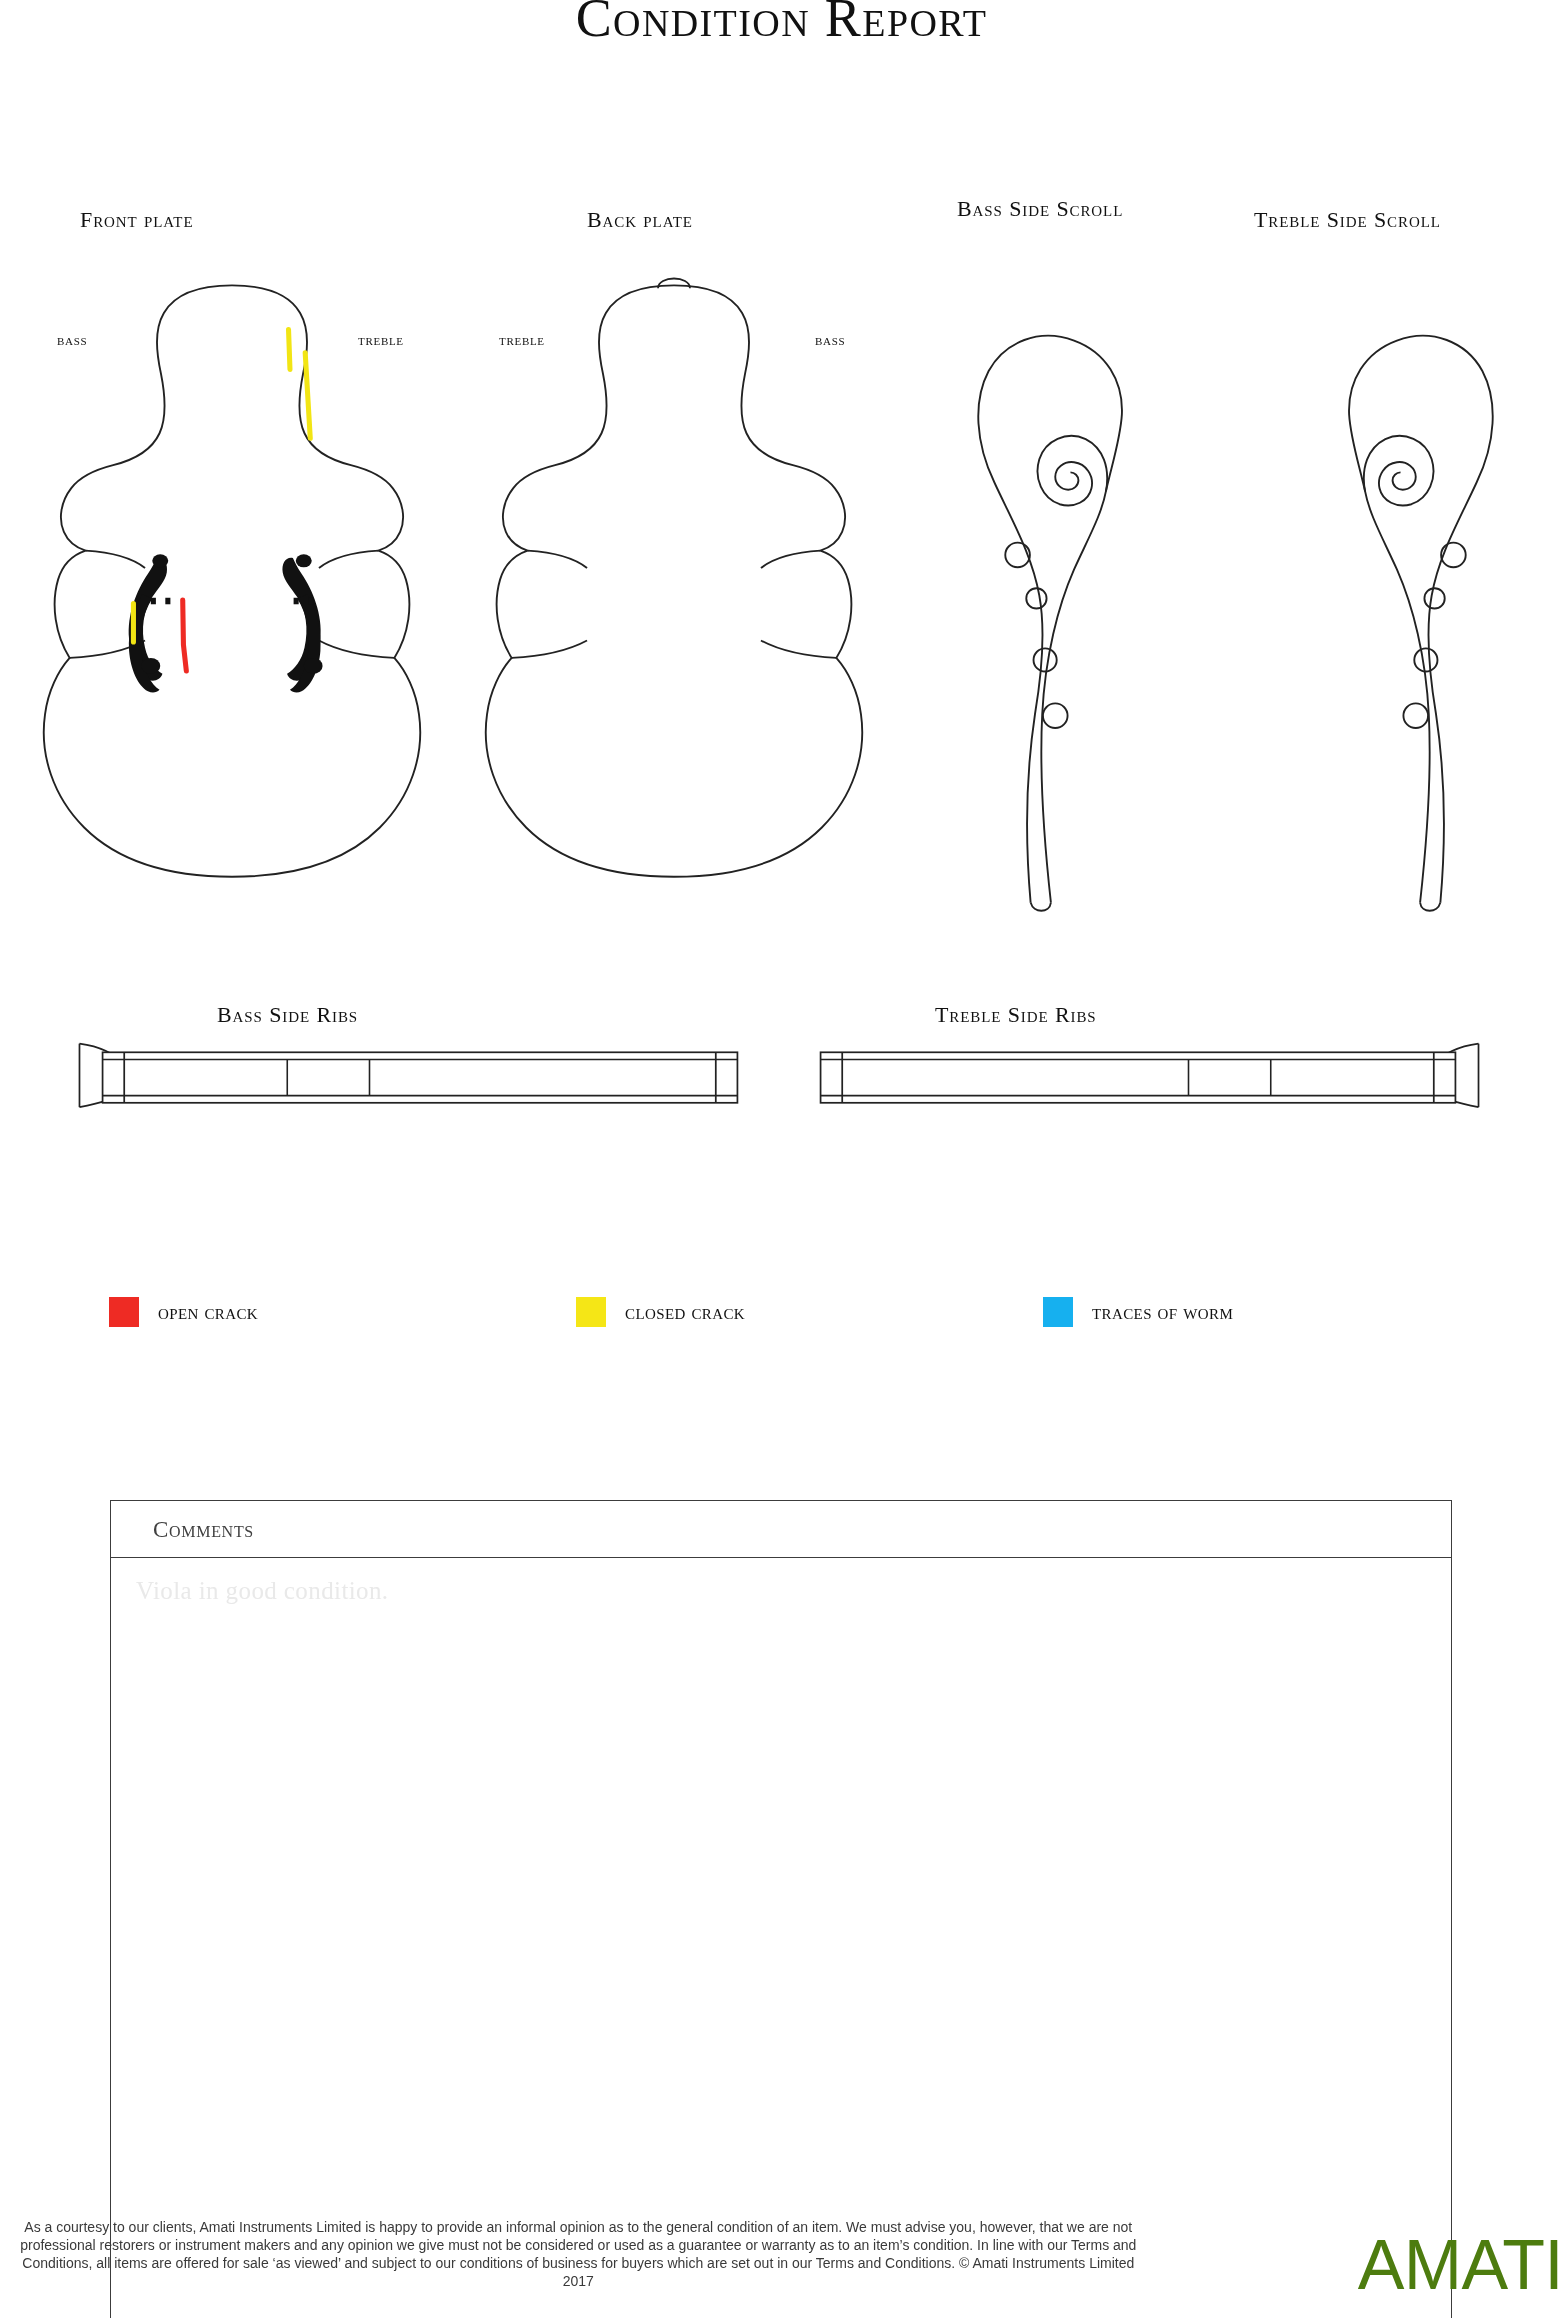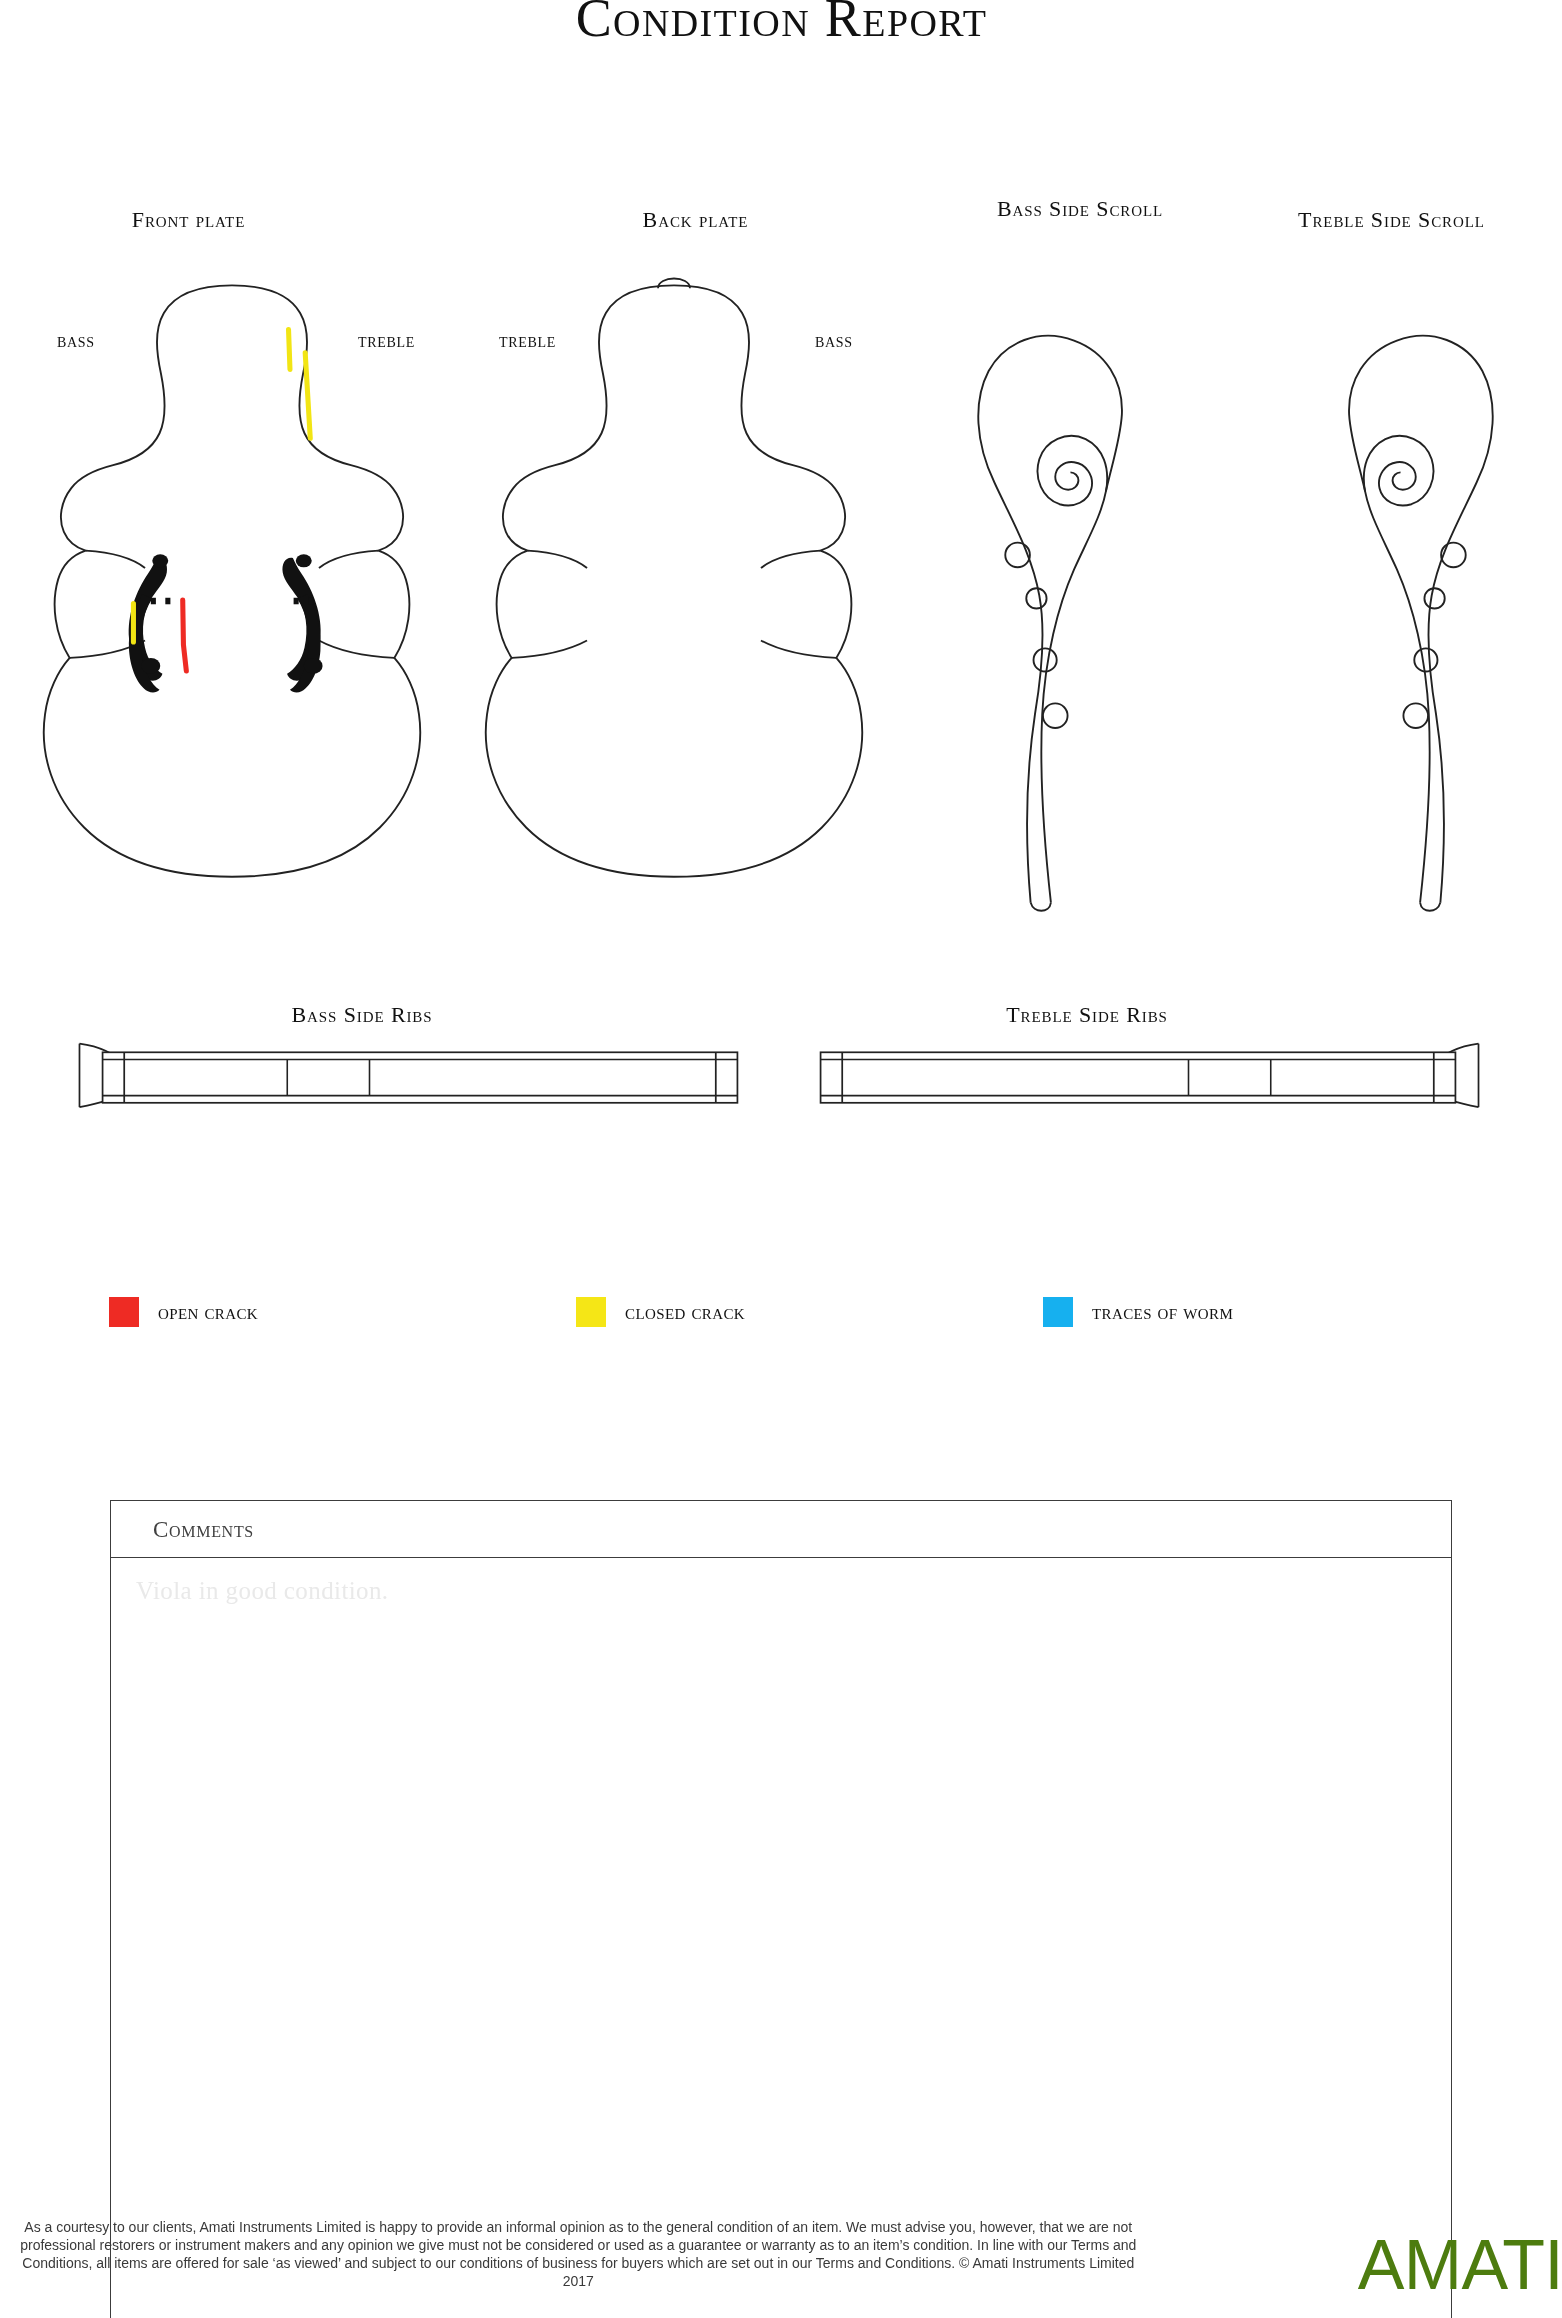--- a/index.html
+++ b/index.html
@@ -31,28 +31,28 @@
     font-weight: 400;
   }
 
   
   .sec-label {
     position: absolute;
     font-variant: small-caps;
     font-size: 22px;
     letter-spacing: 0.9px;
     color: #111;
-    text-align: center;
+    text-align: left;
     white-space: nowrap;
   }
 
   .small-label {
     position: absolute;
     font-variant: small-caps;
-    font-size: 14px;
+    font-size: 11px;
     letter-spacing: 0.7px;
     color: #111;
     white-space: nowrap;
   }
 
   
   .fig { position: absolute; }
 
   
   #legend {

